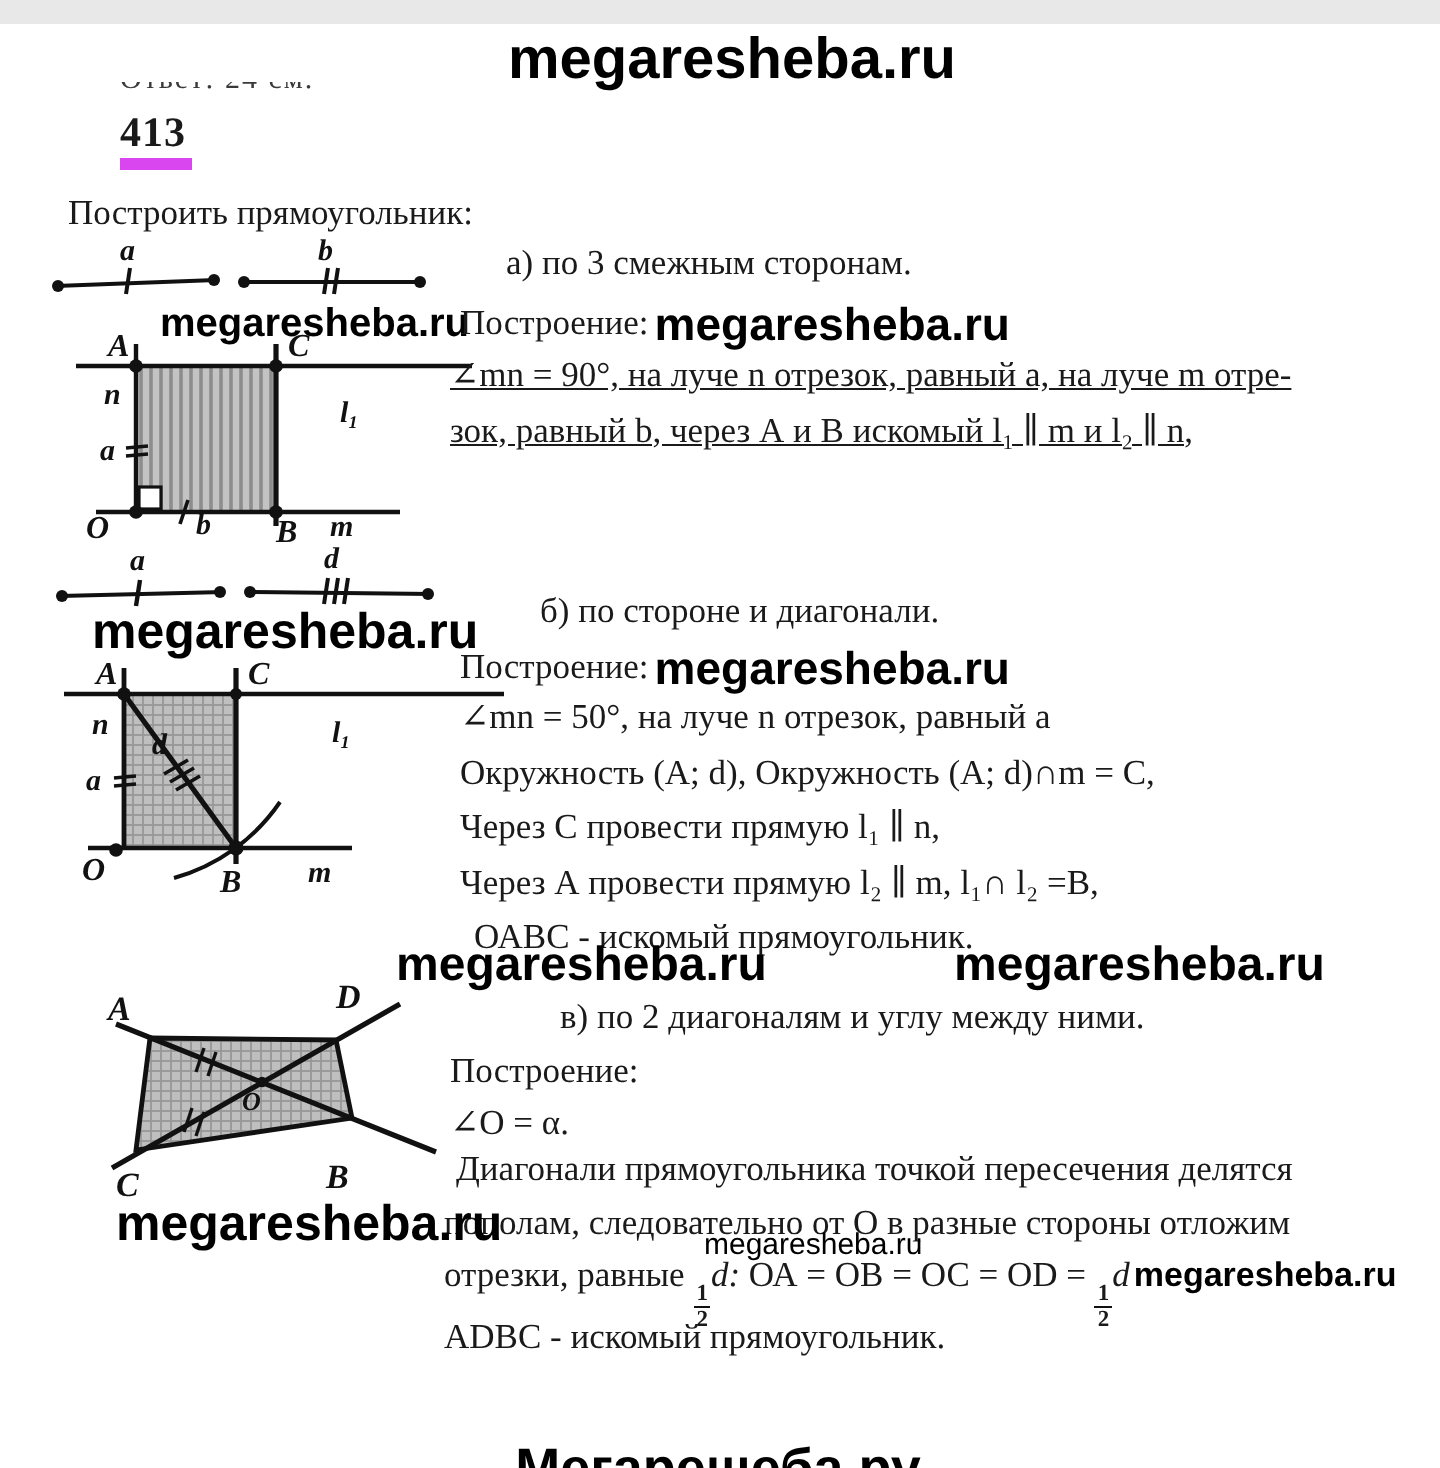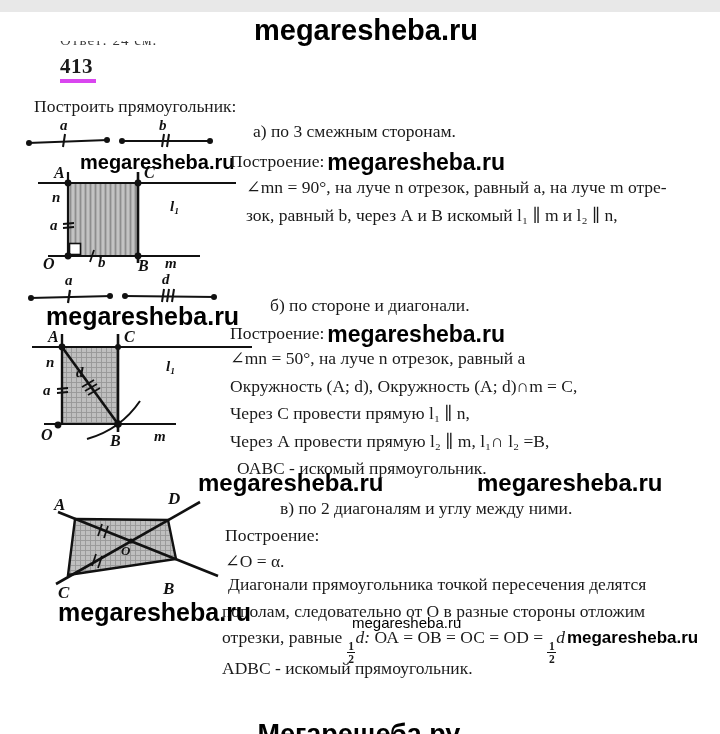--- a/index.html
+++ b/index.html
@@ -13,21 +13,21 @@
   .body-text{font-size:17.5px;white-space:nowrap;}
   .lines div{height:27.5px;}
   .sec-title{font-size:17.5px;white-space:nowrap;}
   .constr{font-size:17.5px;white-space:nowrap;}
   .constr .wm-inline{font-size:23px;vertical-align:-3px;margin-left:3px;}
   .frac{display:inline-flex;flex-direction:column;align-items:center;vertical-align:-7px;font-size:11.5px;line-height:1.05;font-weight:bold;font-family:"Liberation Serif","DejaVu Serif",serif;}
   .frac .num{border-bottom:1.2px solid #111;padding:0 1.5px;}
   svg text{font-family:"Liberation Serif","DejaVu Serif",serif;font-style:italic;font-weight:bold;fill:#111;}
   .clip-line{overflow:hidden;height:10px;width:130px;}
   .clip-line span{display:block;margin-top:-9px;font-size:15px;color:#3a3a3a;letter-spacing:1px;}
-  .num413{font-size:21px;font-weight:bold;border-bottom:4px solid #d946ef;padding:0 3px 0 0;letter-spacing:.5px;}
+  .num413{font-size:21px;font-weight:bold;border-bottom:6px solid #d946ef;padding:0 3px 0 0;letter-spacing:.5px;}
 </style>
 </head>
 <body>
 
 <div id="page">
 
   <div class="abs wm" style="left:0;right:0;top:2px;text-align:center;font-size:29px;">megaresheba.ru</div>
 
   <div class="abs clip-line" style="left:60px;top:29px;">
     <span>Ответ: 24 см.</span>
@@ -91,21 +91,21 @@
       <text x="120" y="155" font-size="16">B</text>
       <text x="147" y="152" font-size="15">m</text>
     </g>
   </svg>
   <div class="abs wm" style="left:80px;top:139px;font-size:20px;">megaresheba.ru</div>
 
   <div class="abs sec-title" style="left:253px;top:109px;">а) по 3 смежным сторонам.</div>
   <div class="abs constr" style="left:230px;top:137px;">
     <span>Построение:</span><span class="wm wm-inline">megaresheba.ru</span>
   </div>
-  <div class="abs body-text lines" style="left:246px;top:165px;">
+  <div class="abs body-text lines" style="left:225px;top:165px;text-decoration:underline;">
     <div>∠mn = 90°, на луче n отрезок, равный a, на луче m отре-</div>
     <div>зок, равный b, через А и В искомый l₁ ∥ m  и l₂ ∥ n,</div>
   </div>
 
   <svg class="abs" style="left:14px;top:258px;" width="250" height="185" viewBox="0 0 250 185">
 
     <g>
       <line x1="16" y1="28" x2="98" y2="26" stroke="#111" stroke-width="2"></line>
       <circle cx="17" cy="28" r="3" fill="#111"></circle>
         <circle cx="96" cy="26" r="3" fill="#111"></circle>

